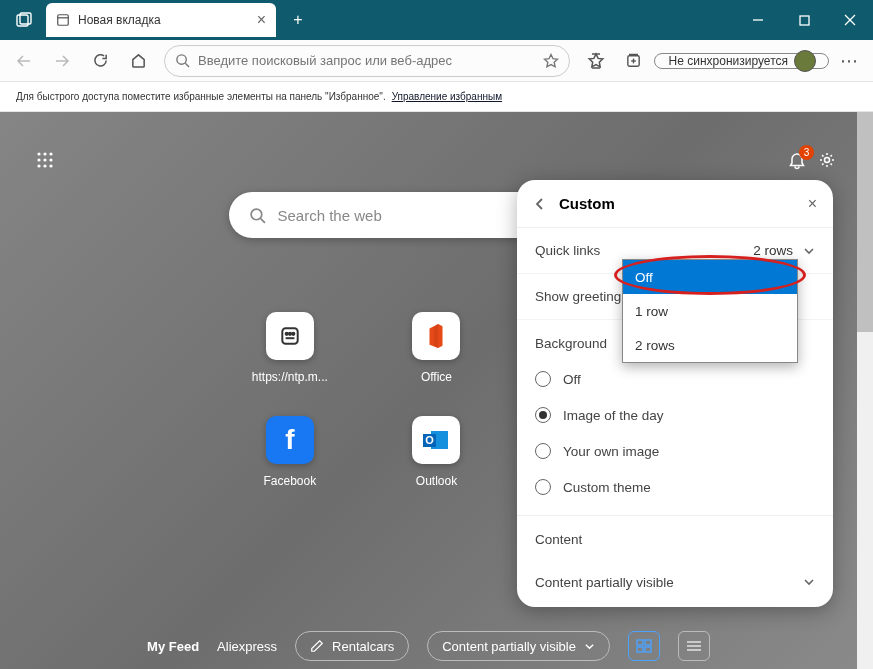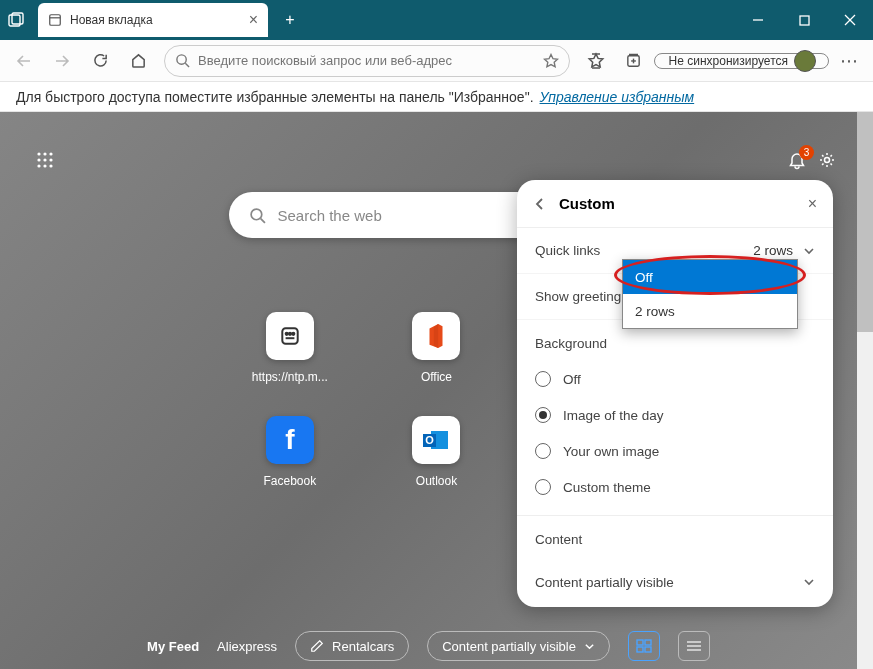--- a/index.html
+++ b/index.html
@@ -1,40 +1,40 @@
 <!DOCTYPE html>
 <html><head>
 <meta charset="utf-8">
 <style>
 * { margin:0; padding:0; box-sizing:border-box; font-family:"Segoe UI",Arial,sans-serif; }
 body { width:873px; height:669px; background:#fff; overflow:hidden; position:relative; }
 
 
 .titlebar { height:40px; background:#0f5b6d; display:flex; align-items:flex-end; }
-.tab-strip { display:flex; align-items:center; height:100%; }
+.tab-strip { display:flex; align-items:center; padding-left:8px; height:100%; }
 .tabset-icon { width:32px; height:32px; display:flex; align-items:center; justify-content:center; color:#fff; cursor:pointer; border-radius:4px; }
 .tab { background:#fff; height:34px; width:230px; border-radius:6px 6px 0 0; display:flex; align-items:center; padding:0 10px; gap:8px; margin-left:6px; color:#333; font-size:12px; }
 .tab-close { margin-left:auto; color:#666; font-size:16px; cursor:pointer; }
 .newtab { width:32px; height:32px; display:flex; align-items:center; justify-content:center; color:#fff; cursor:pointer; margin-left:6px; font-size:16px; }
 .win-controls { margin-left:auto; display:flex; height:100%; }
 .win-btn { width:46px; height:100%; display:flex; align-items:center; justify-content:center; color:#fff; cursor:pointer; }
 
 
 .toolbar { height:42px; background:#fcfcfc; border-bottom:1px solid #e5e5e5; display:flex; align-items:center; padding:0 6px; gap:2px; }
 .tool-ico { width:36px; height:32px; display:flex; align-items:center; justify-content:center; color:#555; cursor:pointer; border-radius:4px; }
 .tool-ico.disabled { color:#bbb; }
 .addr { flex:1; height:32px; border:1px solid #ccc; border-radius:16px; display:flex; align-items:center; padding:0 10px; gap:8px; color:#777; font-size:13px; margin:0 6px; }
 .addr input { border:none; outline:none; flex:1; font-size:13px; color:#333; background:transparent; }
 .sync-btn { height:16px; border:1px solid #888; border-radius:16px; padding:0 12px 0 14px; display:flex; align-items:center; gap:6px; font-size:12px; color:#333; cursor:pointer; }
 .sync-avatar { width:22px; height:22px; border-radius:50%; background:#6a7a3a; border:1px solid #555; }
 .more-ico { width:36px; height:32px; display:flex; align-items:center; justify-content:center; color:#555; cursor:pointer; font-size:18px; }
 
 
-.favbar { height:30px; background:#fff; border-bottom:1px solid #e5e5e5; display:flex; align-items:center; padding:0 16px; font-size:14px; color:#333; gap:6px; }
-.favbar a { color:#0369a1; text-decoration:underline; cursor:pointer;font-style:italic; }
+.favbar { height:30px; background:#fff; border-bottom:1px solid #e5e5e5; display:flex; align-items:center; padding:0 16px; font-size:10px; color:#333; gap:6px; }
+.favbar a { color:#0f172a; text-decoration:underline; cursor:pointer; }
 
 
 .content { position:relative; height:557px; background:linear-gradient(135deg,#858585 0%,#6d6d6d 50%,#8a8a8a 100%); }
 .scrollbar { position:absolute; right:0; top:0; width:16px; height:557px; background:#f0f0f0; }
 .scrollbar-thumb { position:absolute; top:0; width:16px; height:220px; background:#c0c0c0; }
 
 .ntp-header { position:absolute; top:28px; left:36px; right:36px; height:40px; display:flex; align-items:center; }
 .apps-ico { color:#fff; cursor:pointer; }
 .ntp-right { margin-left:auto; display:flex; align-items:center; gap:10px; }
 .bell-wrap { position:relative; color:#fff; cursor:pointer; }
@@ -314,20 +314,23 @@
           </svg>
         </span>
     </div>
   </div>
 
   <div class="dropdown">
     <div class="dd-item sel">
         <span>Off</span>
       </div>
     <div class="dd-item">
+        <span>1 row</span>
+      </div>
+    <div class="dd-item">
         <span>2 rows</span>
       </div>
   </div>
   <div class="dd-highlight"></div>
 
   <div class="bottombar">
     <span class="bb-link">My Feed</span>
     <span class="bb-link" style="font-weight:400">Aliexpress</span>
     <div class="bb-pill">
       <svg width="14" height="14" viewBox="0 0 16 16" fill="none" stroke="#fff" stroke-width="1.4">

